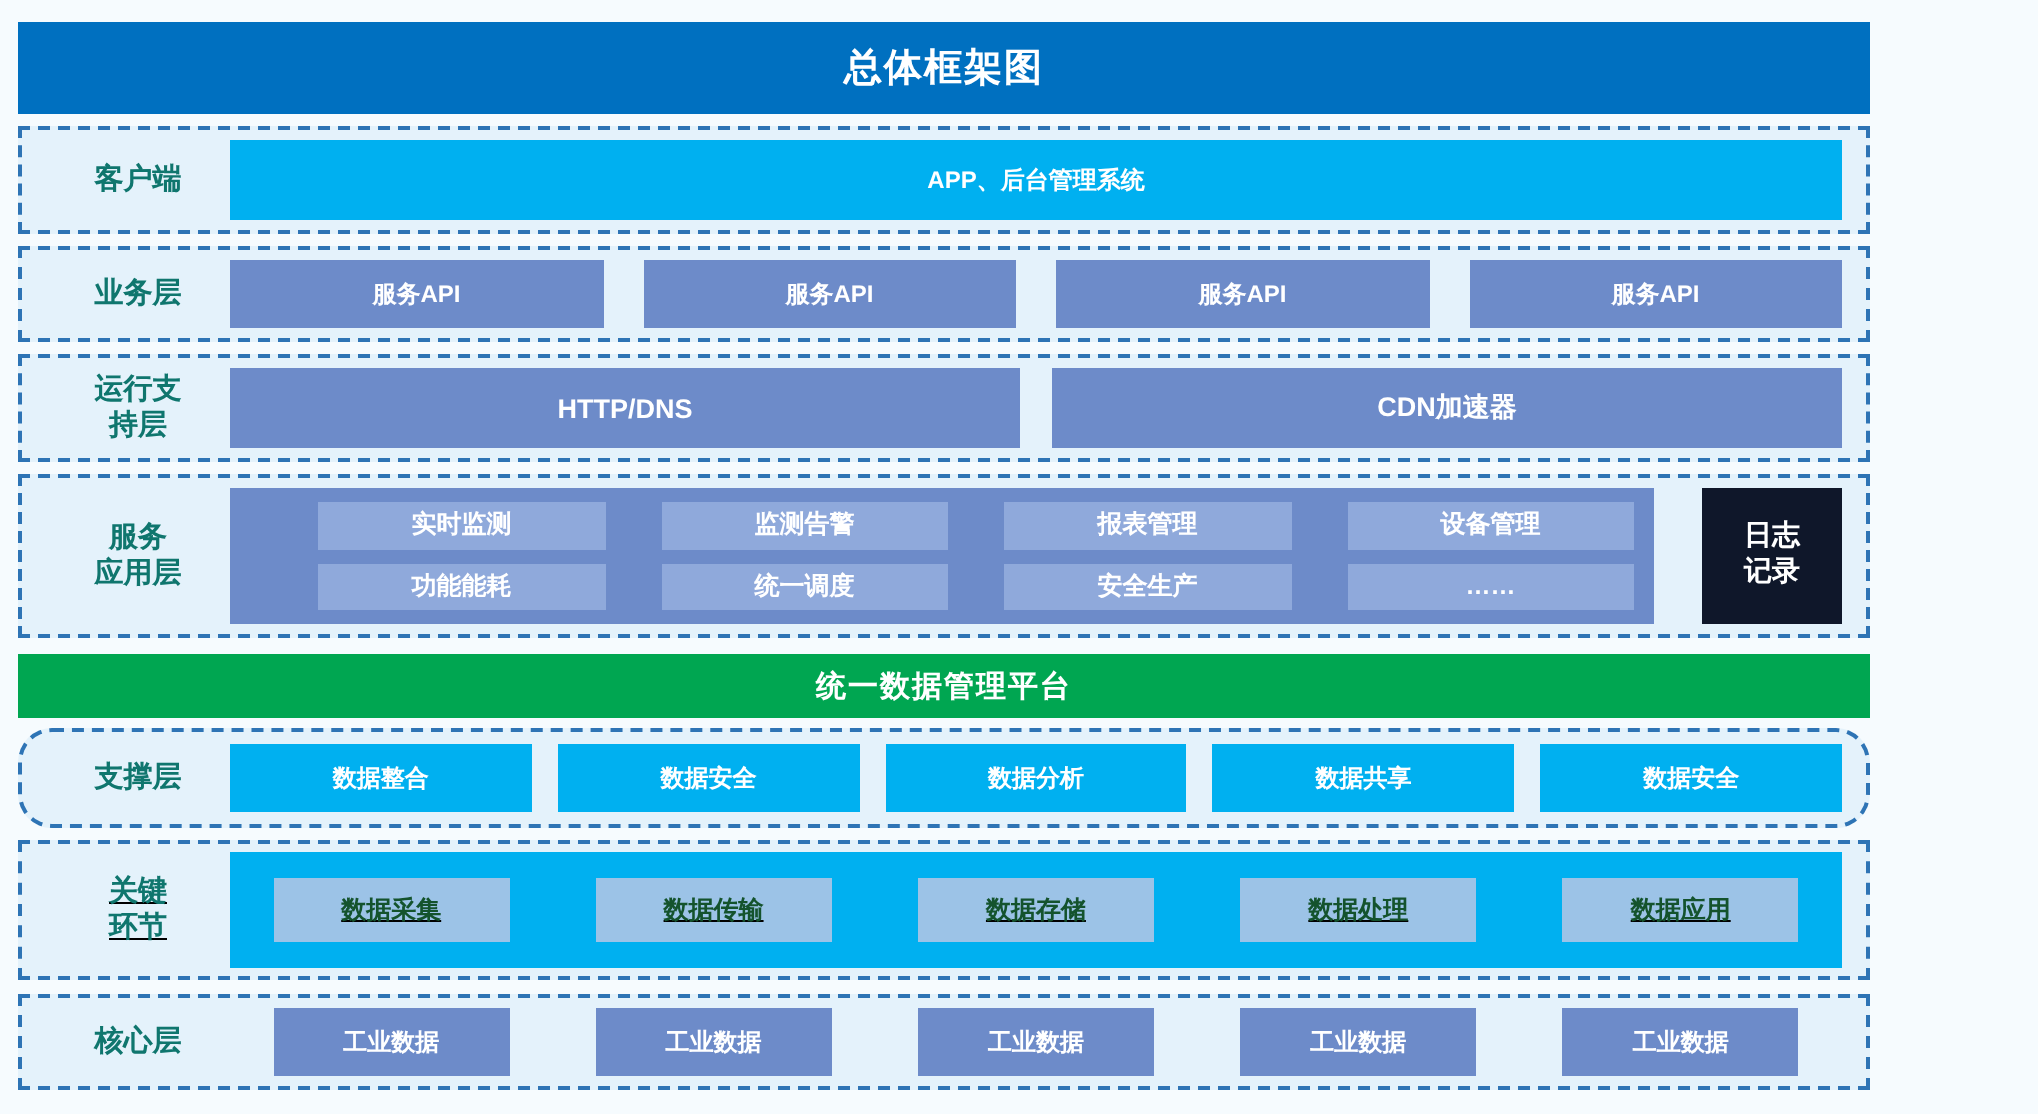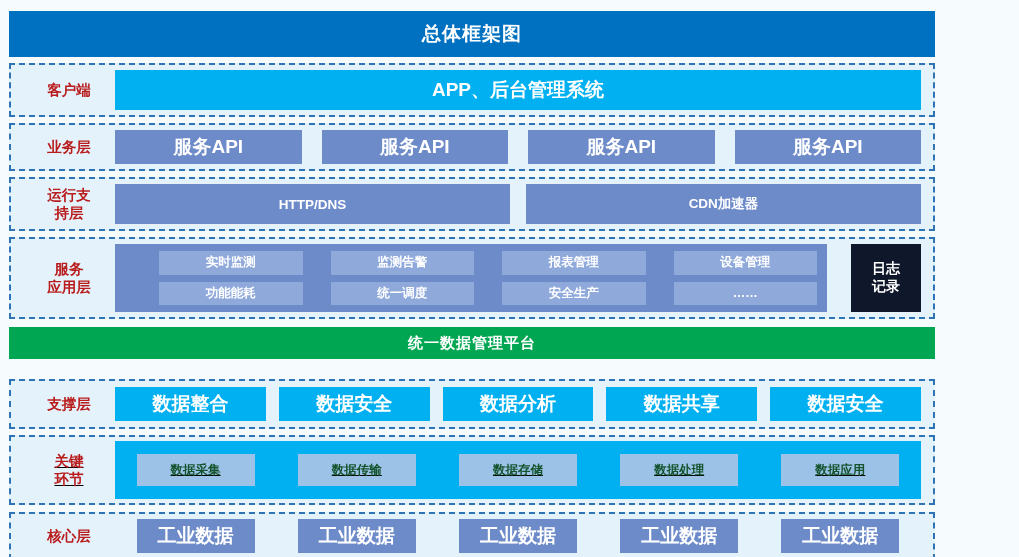--- a/index.html
+++ b/index.html
@@ -16,26 +16,26 @@
     font-size:19px; font-weight:bold; letter-spacing:1px;
   }
 
   .row {
     border:2px dashed #2E74B5; background:#E4F2FB;
     display:flex; align-items:center;
     padding:6px 12px; margin-top:6px;
   }
   .label {
     width:92px; flex:0 0 92px; text-align:center;
-    color:#b91c1c; font-weight:bold; font-size:14.5px; line-height:1.25;
+    color:#0f766e; font-weight:bold; font-size:14.5px; line-height:1.25;
     white-space:pre-line;
   }
   .chips { flex:1; display:flex; }
   .chip {
-    color:#fff; font-weight:bold; font-size:19px;
+    color:#fff; font-weight:bold; font-size:12px;
     display:flex; align-items:center; justify-content:center;
     text-align:center;
   }
   .mid-blue { background:#6D8BC9; }
   .cyan     { background:#00B0F0; }
 
   
   .row-client { height:54px; }
   .row-client .chip { flex:1; height:40px; }
 
@@ -70,21 +70,21 @@
 
   
   .platform {
     height:32px; margin-top:8px; background:#00A651; color:#fff;
     display:flex; align-items:center; justify-content:center;
     font-size:15px; font-weight:bold; letter-spacing:1px;
   }
   .platform { margin-left:0; margin-right:0; }
 
   
-  .row-support { height:50px; margin-top:20px; }
+  .row-support { height:50px; margin-top:5px;border-radius:17px; }
   .row-support .chips { gap:13px; }
   .row-support .chip { flex:1; height:34px; }
 
   
   .row-key { height:70px;text-decoration:underline; }
   .key-container {
     flex:1; background:#00B0F0; height:58px;
     display:flex; align-items:center; justify-content:space-around;
   }
   .key-chip {

